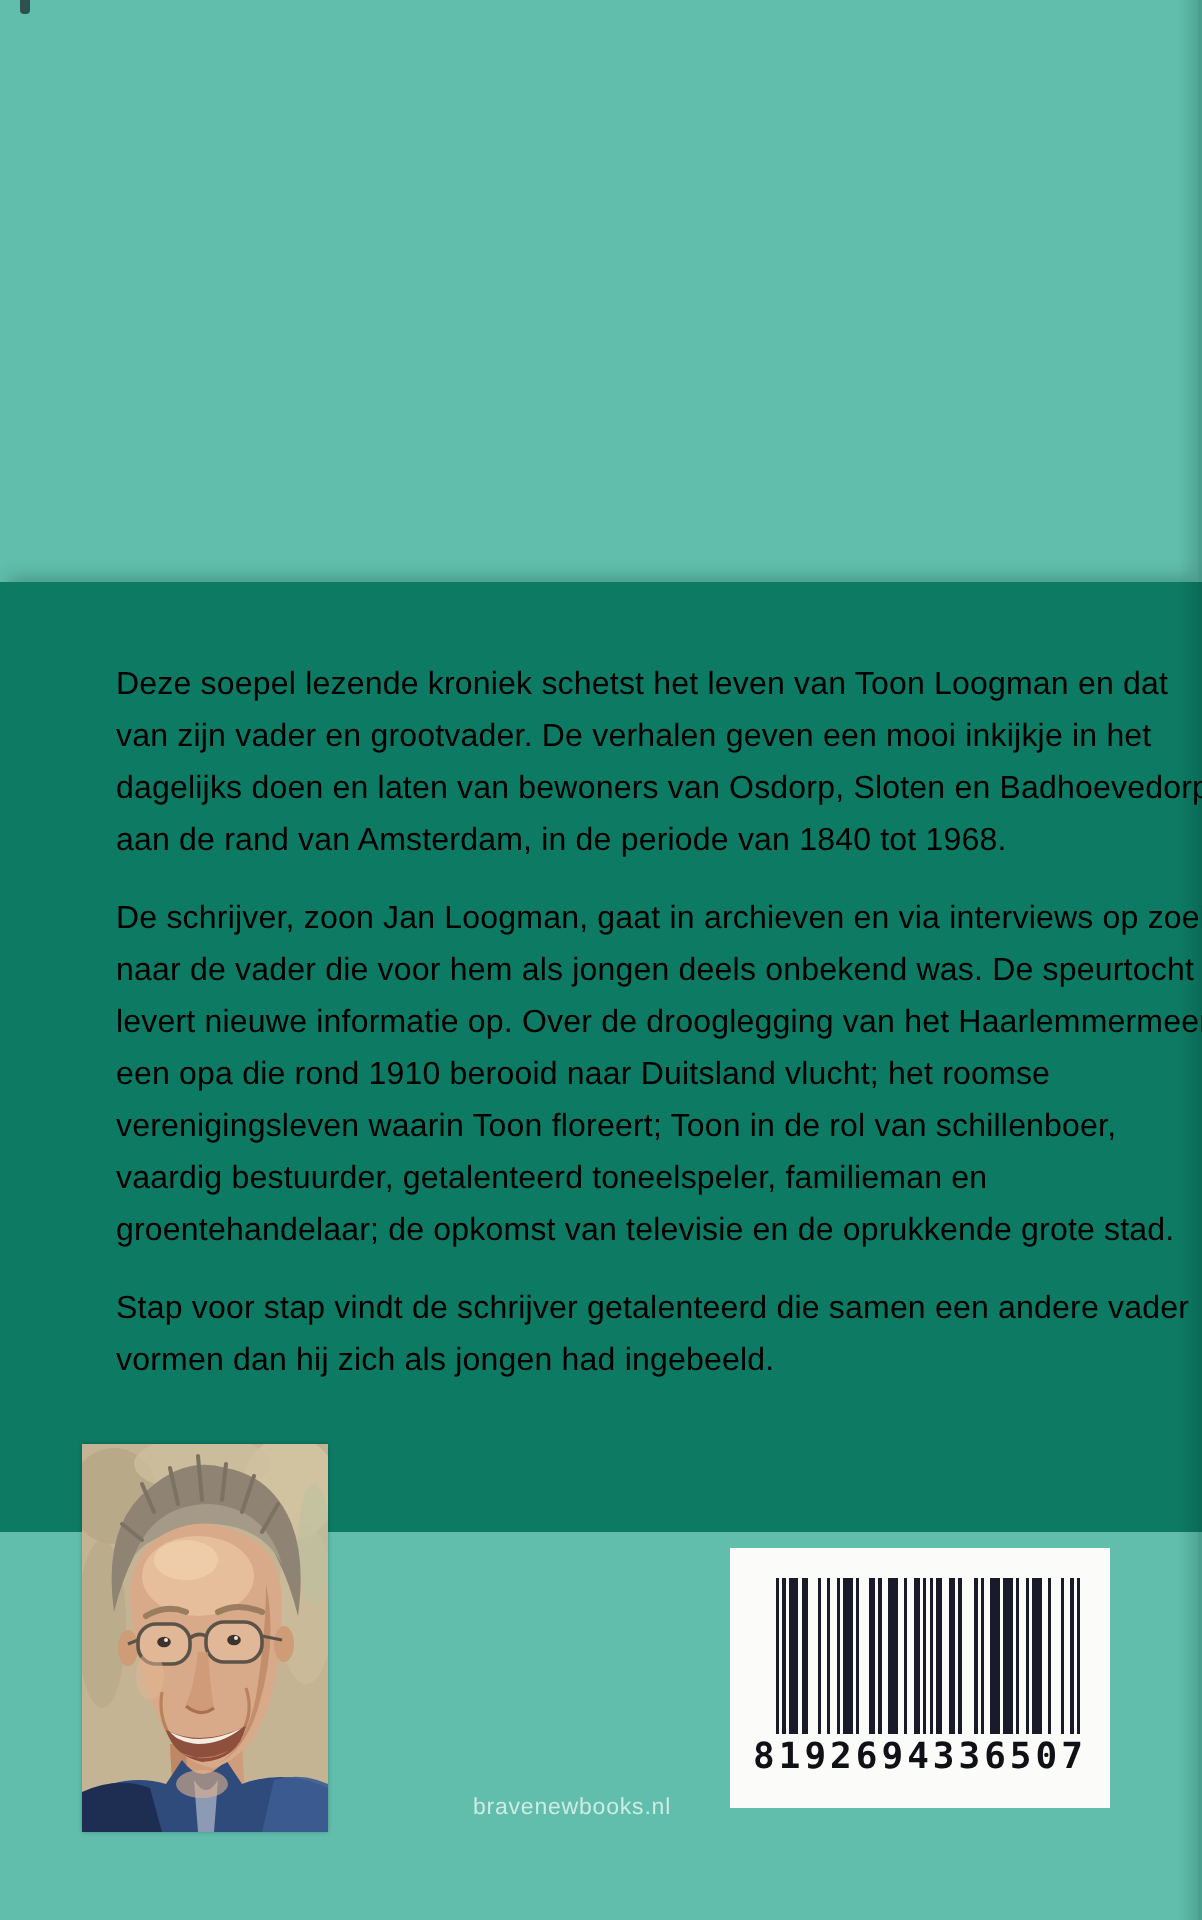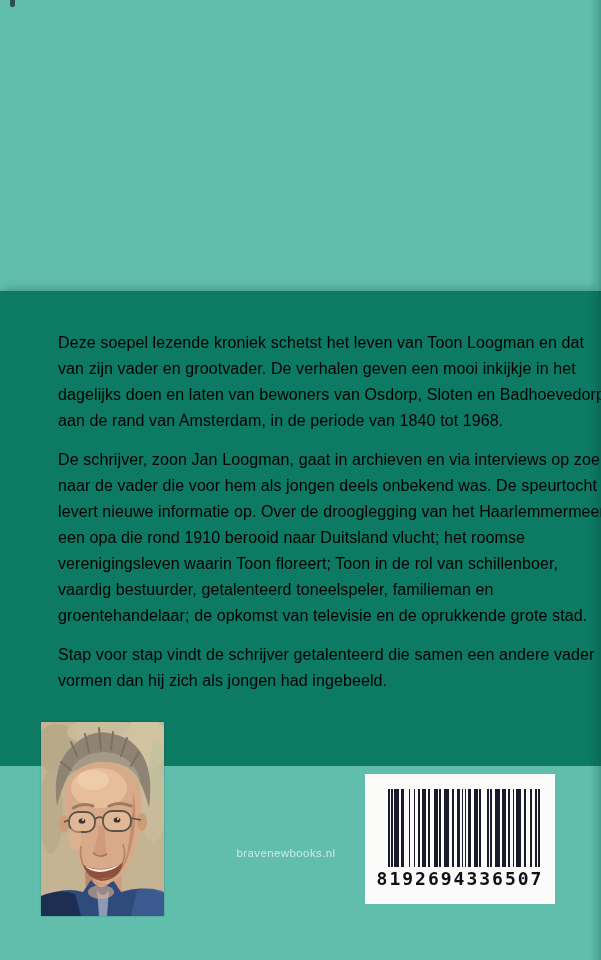--- a/index.html
+++ b/index.html
@@ -53,21 +53,21 @@
     width: 100%;
     text-align: center;
     font-family: "DejaVu Sans Mono", monospace;
     font-size: 18px;
     font-weight: bold;
     letter-spacing: 2px;
     color: #101017;
   }
   .publisher-label {
     position: absolute;
-    left: 0; top: 847px;
+    left: 0; top: 898px;
     width: 572px;
     text-align: center;
     font-size: 11.5px;
     letter-spacing: 0.4px;
     color: rgba(226, 243, 238, 0.85);
   }
   .edge-shade {
     position: absolute;
     right: 0; top: 0; bottom: 0;
     width: 10px;

